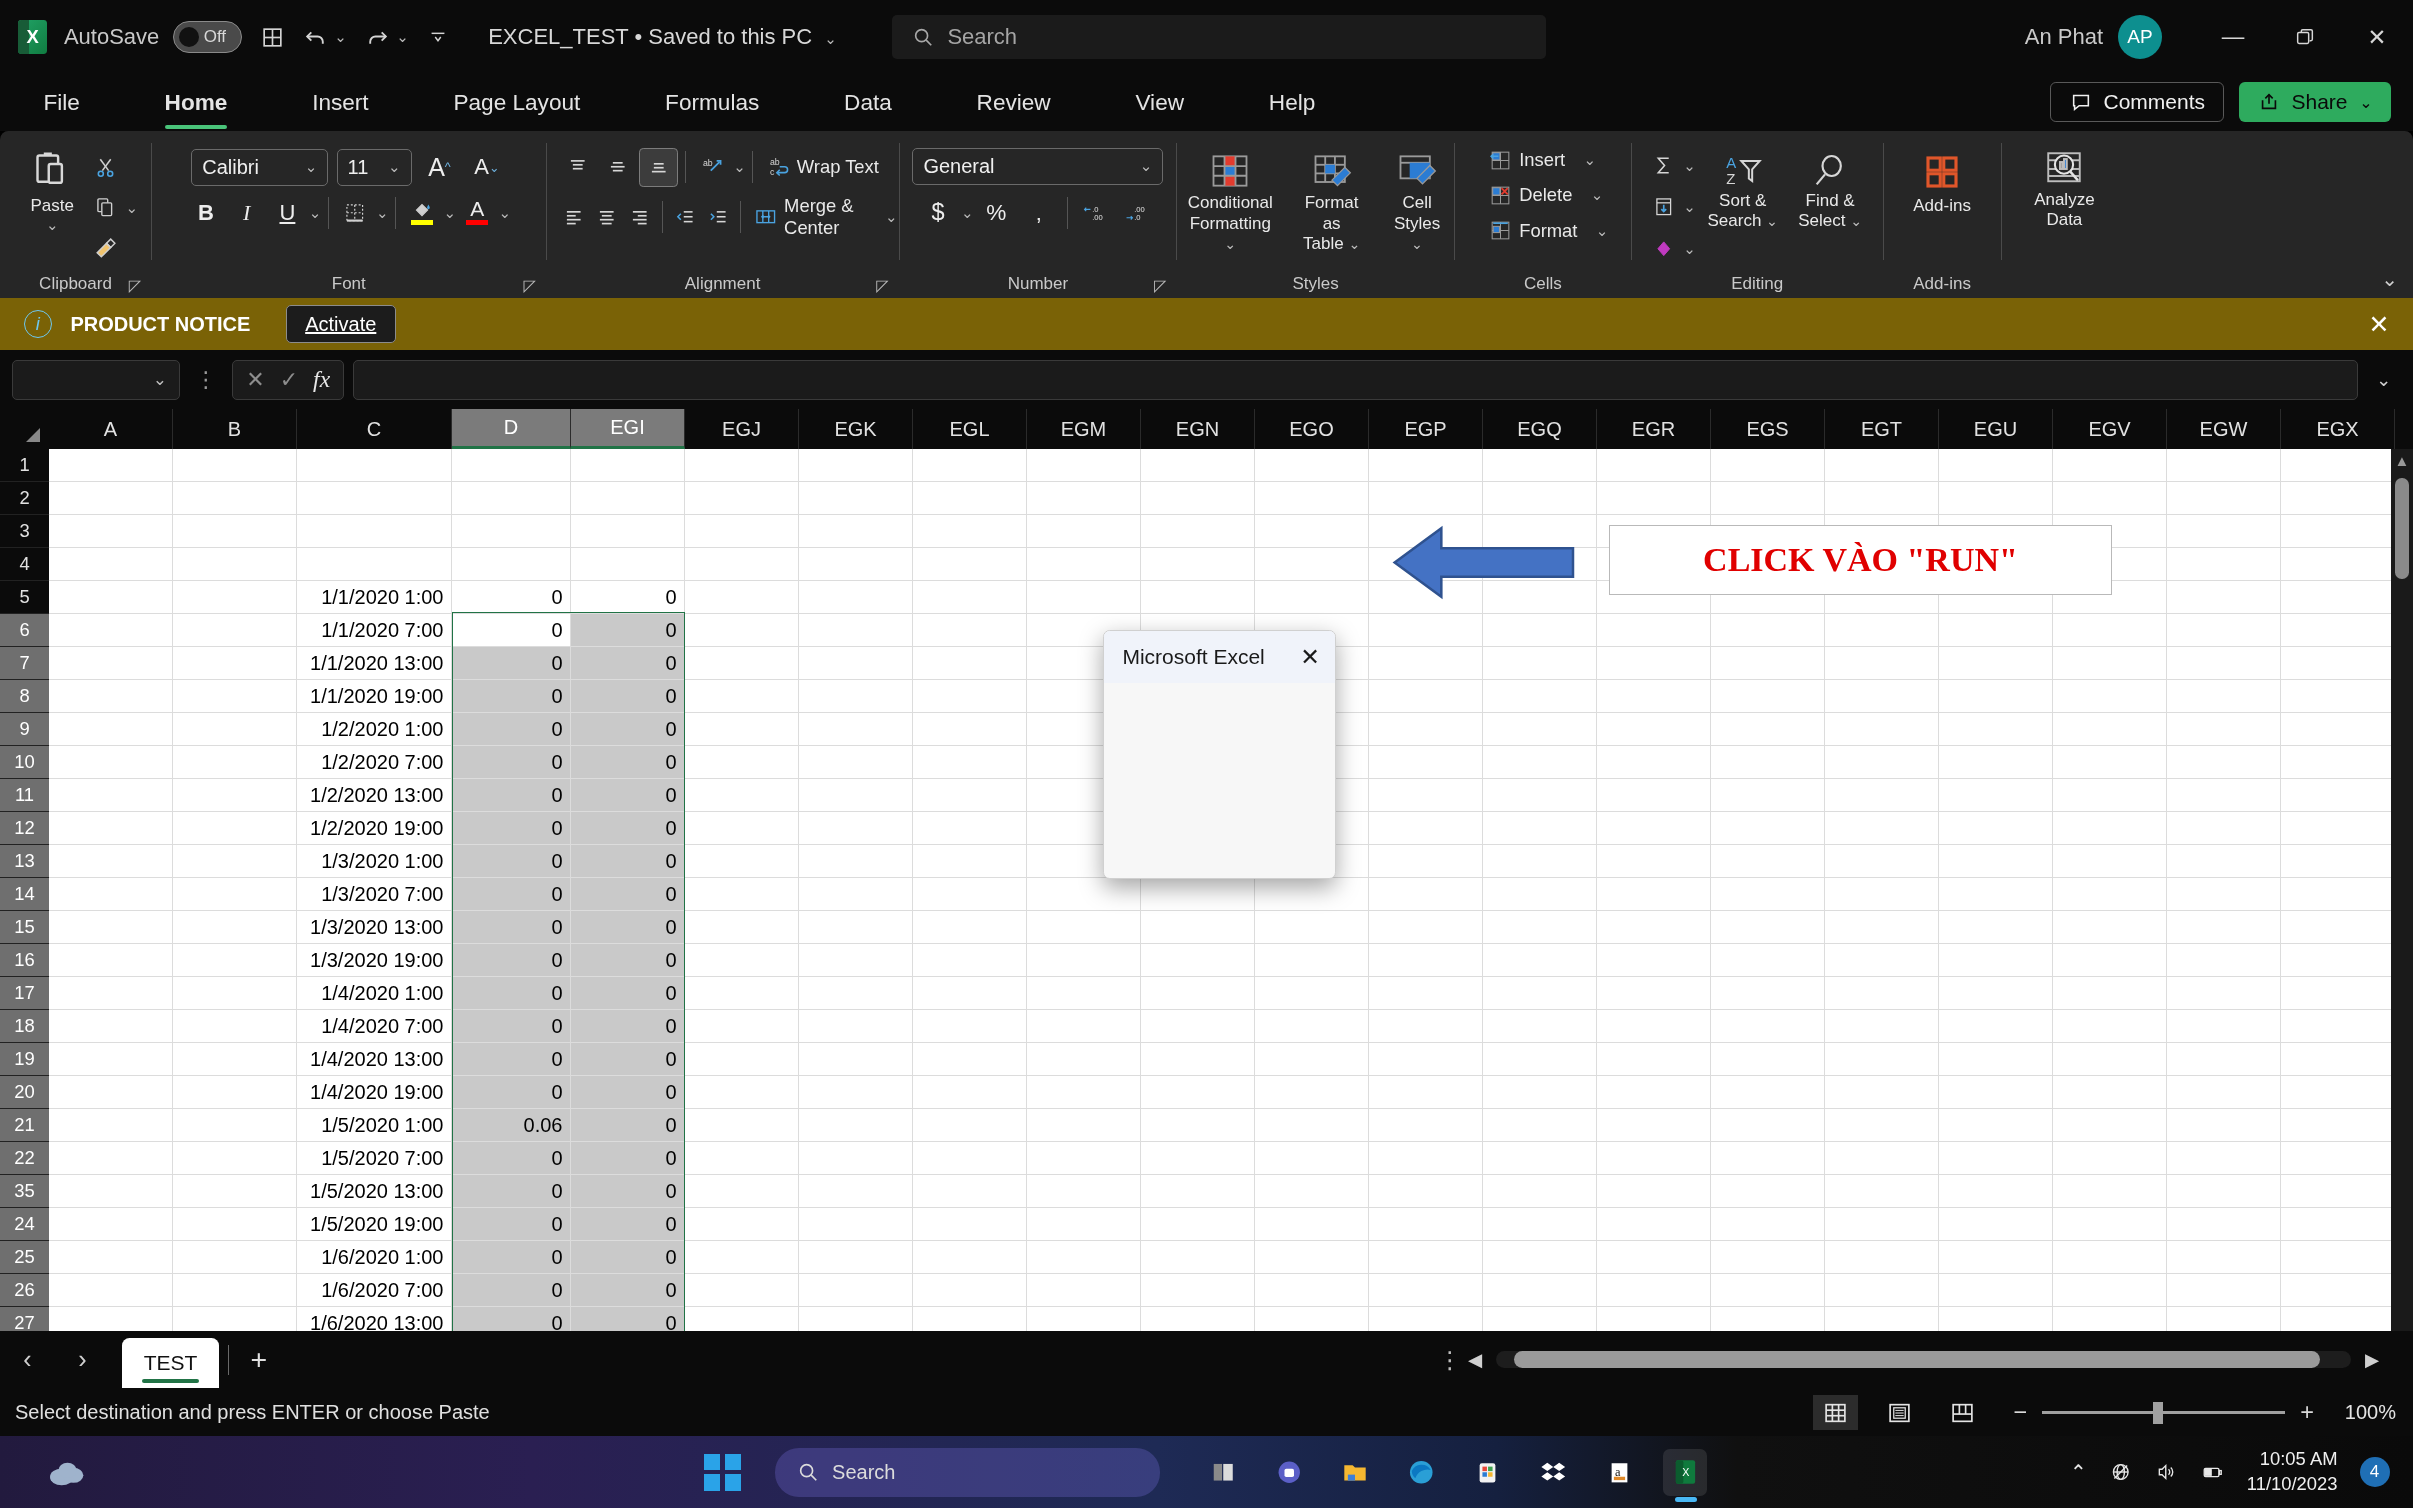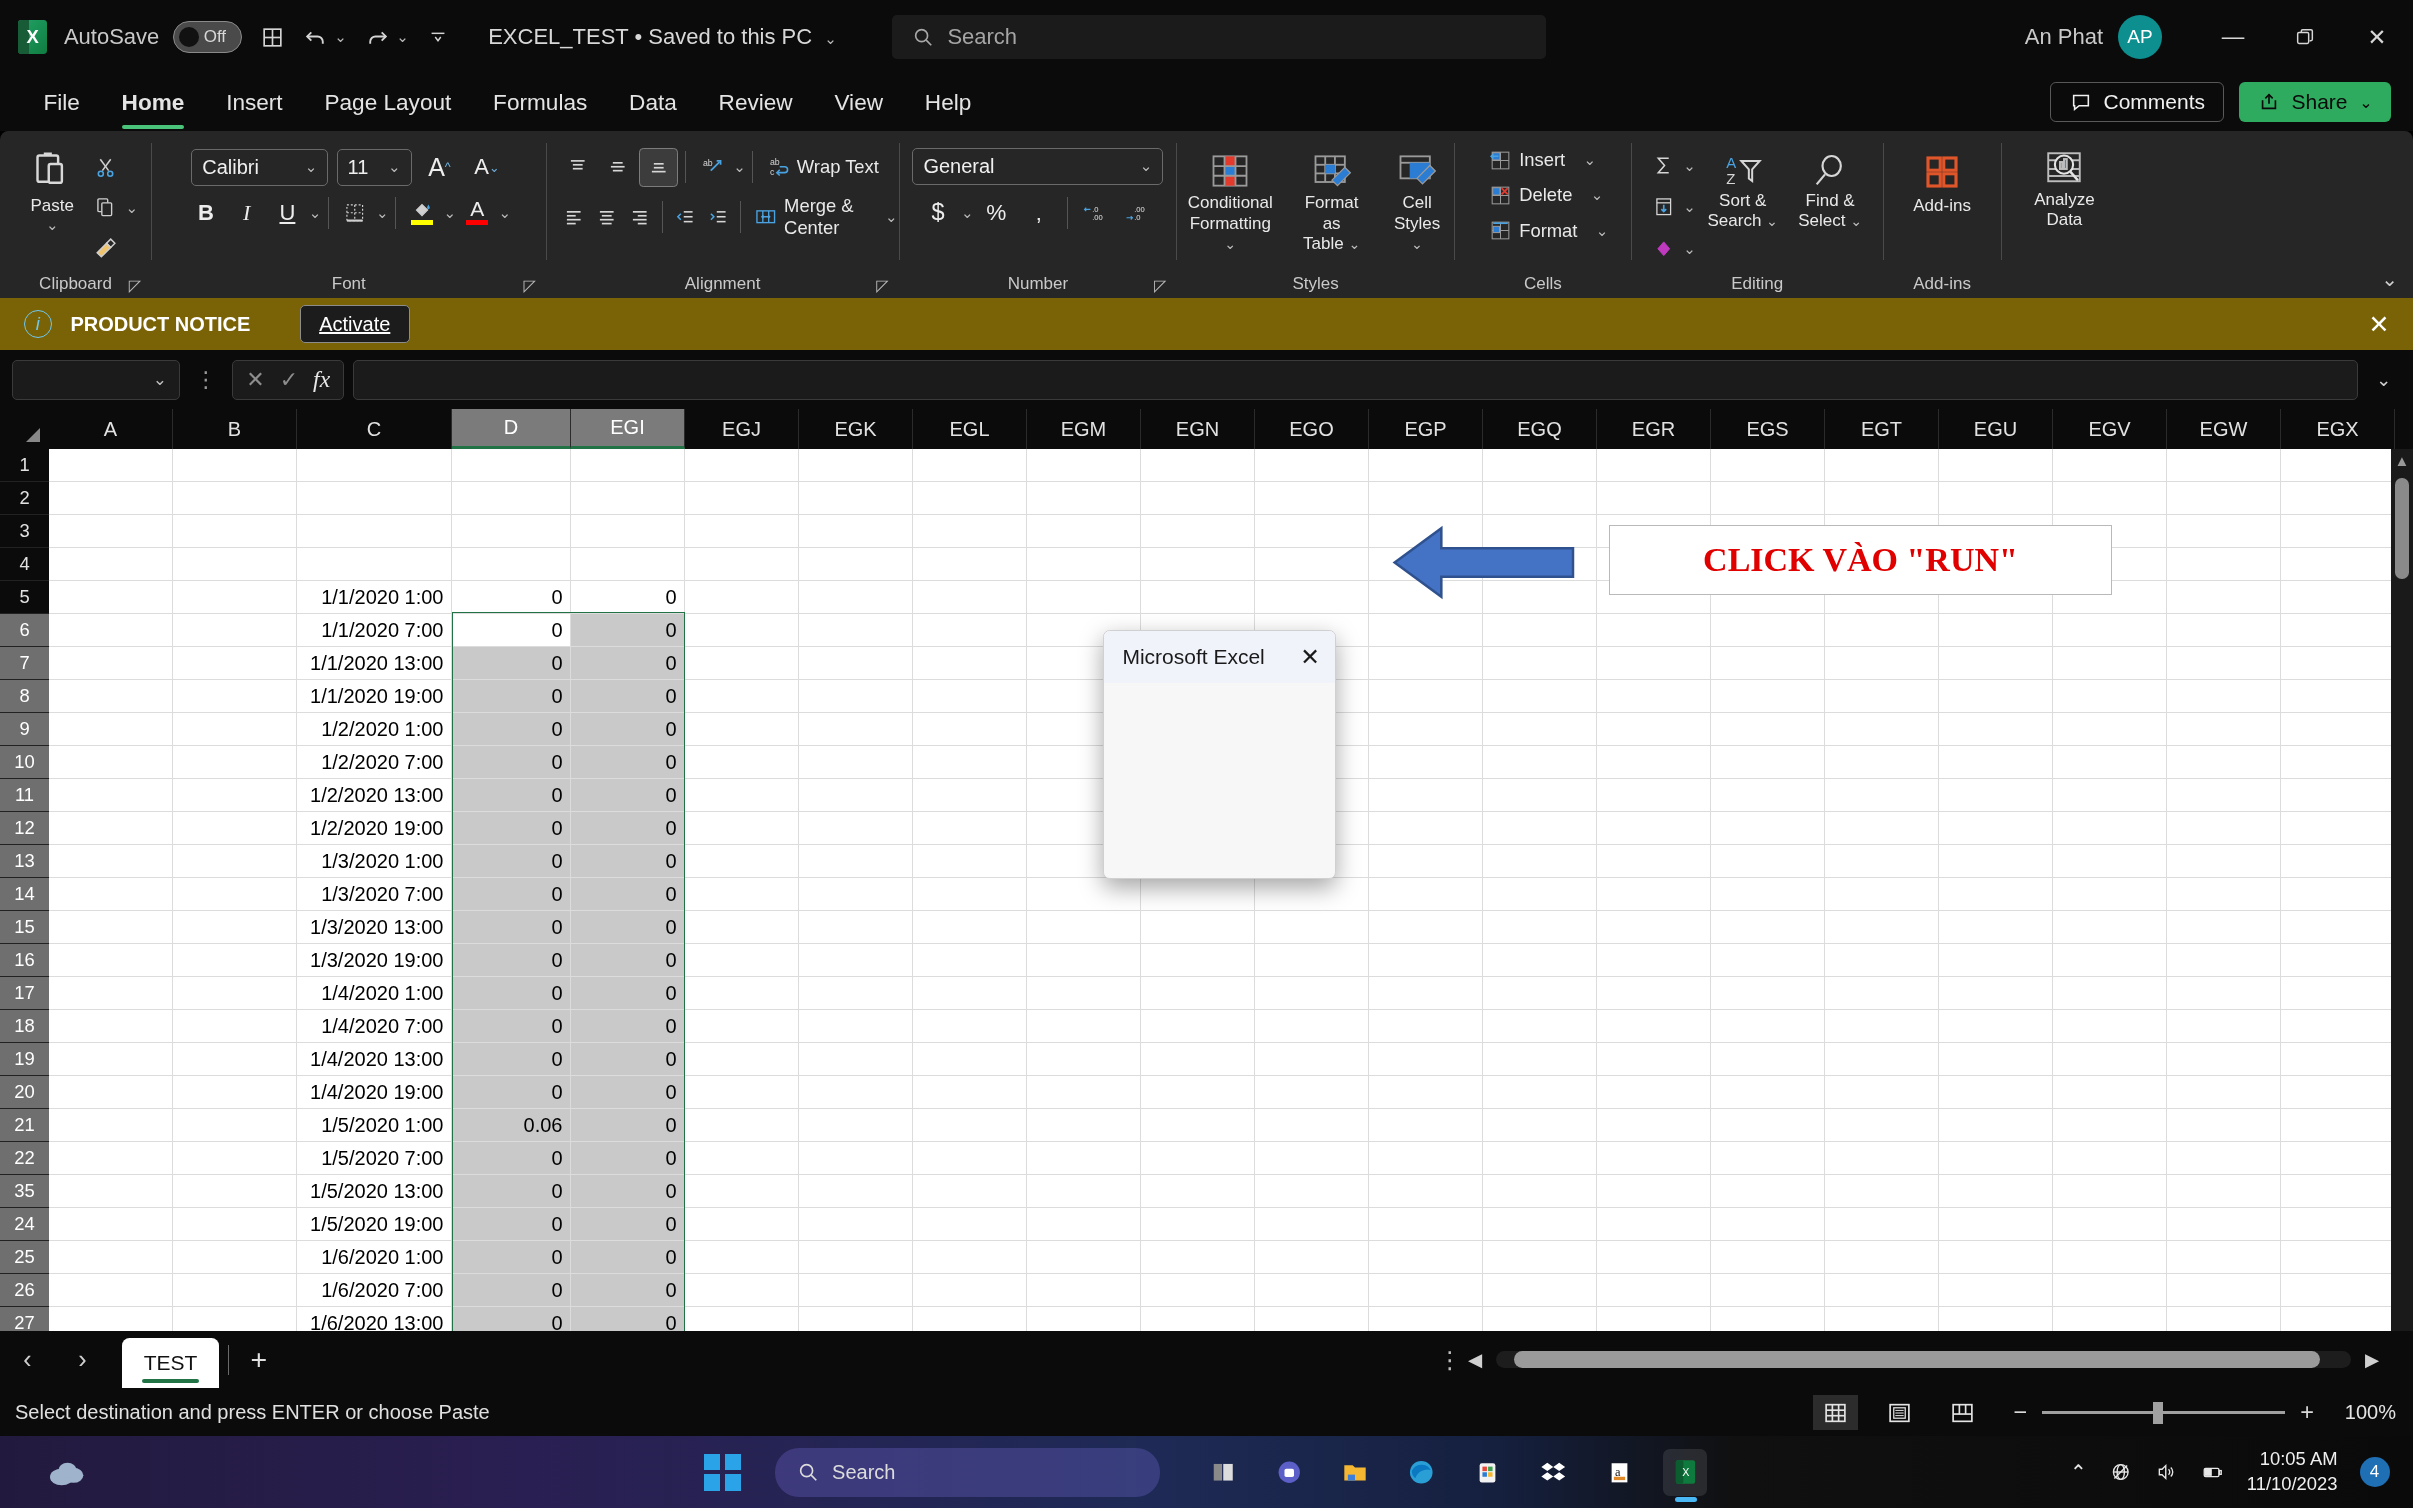--- a/index.html
+++ b/index.html
@@ -63,21 +63,21 @@
     width:44px;height:44px;border-radius:50%;background:#0d8f8f;
     color:#fff;font-size:19px;display:flex;align-items:center;justify-content:center;
   }
   .win-btns{ position:absolute; right:0; top:0; height:74px; display:flex; }
   .win-btn{ width:72px;height:74px;display:flex;align-items:center;justify-content:center;
             color:#d6d6d6;font-size:22.6px; }
 
   
   .tabs {
     position:absolute; top:74px; left:0; width:2413px; height:57px;
-    background:#0b0b0b; display:flex; align-items:center; padding-left:25px;
+    background:#0b0b0b; display:flex; align-items:center; padding-left:25px;gap:43px;
   }
   .tab {
     color:#e4e4e4; font-size:22.6px; padding: 5px 18.4px; position:relative;
     margin-right: 5px;
   }
   .tab.active { font-weight:bold; }
   .tab.active::after{
     content:""; position:absolute; left:18.4px; right:18.4px; bottom:-8.4px;
     height:4.2px; background:#4ac47a; border-radius:2.5px;
   }
@@ -136,21 +136,21 @@
   }
   .notice .info-ico{
     width:28.5px;height:28.5px;border-radius:50%;border:1.7px solid #6ec8f0;
     color:#6ec8f0; font-size:18.4px; display:flex;align-items:center;justify-content:center;
     font-style:italic;
   }
   .notice .nlabel{ color:#fff; font-size:20px; font-weight:bold; }
   .notice .ntext{ color:#fff; font-size:20px; }
   .notice .activate{
     background:#1c1c1c; border:0.8px solid #8c8c8c; border-radius:5px;
-    color:#fff; font-size:20px; padding:6.7px 18.4px; margin-left:31px;
+    color:#fff; font-size:20px; padding:6.7px 18.4px; margin-left:17px;
   }
   .notice .activate u{ text-decoration:underline; }
   .notice-close{ position:absolute; right:23.5px; color:#fff; font-size:25px; }
 
   
   .fbar{
     position:absolute; top:350px; left:0; width:2413px; height:59px;
     background:#0b0b0b; display:flex; align-items:center; padding: 0 11.7px; gap:8.4px;
   }
   .namebox{

